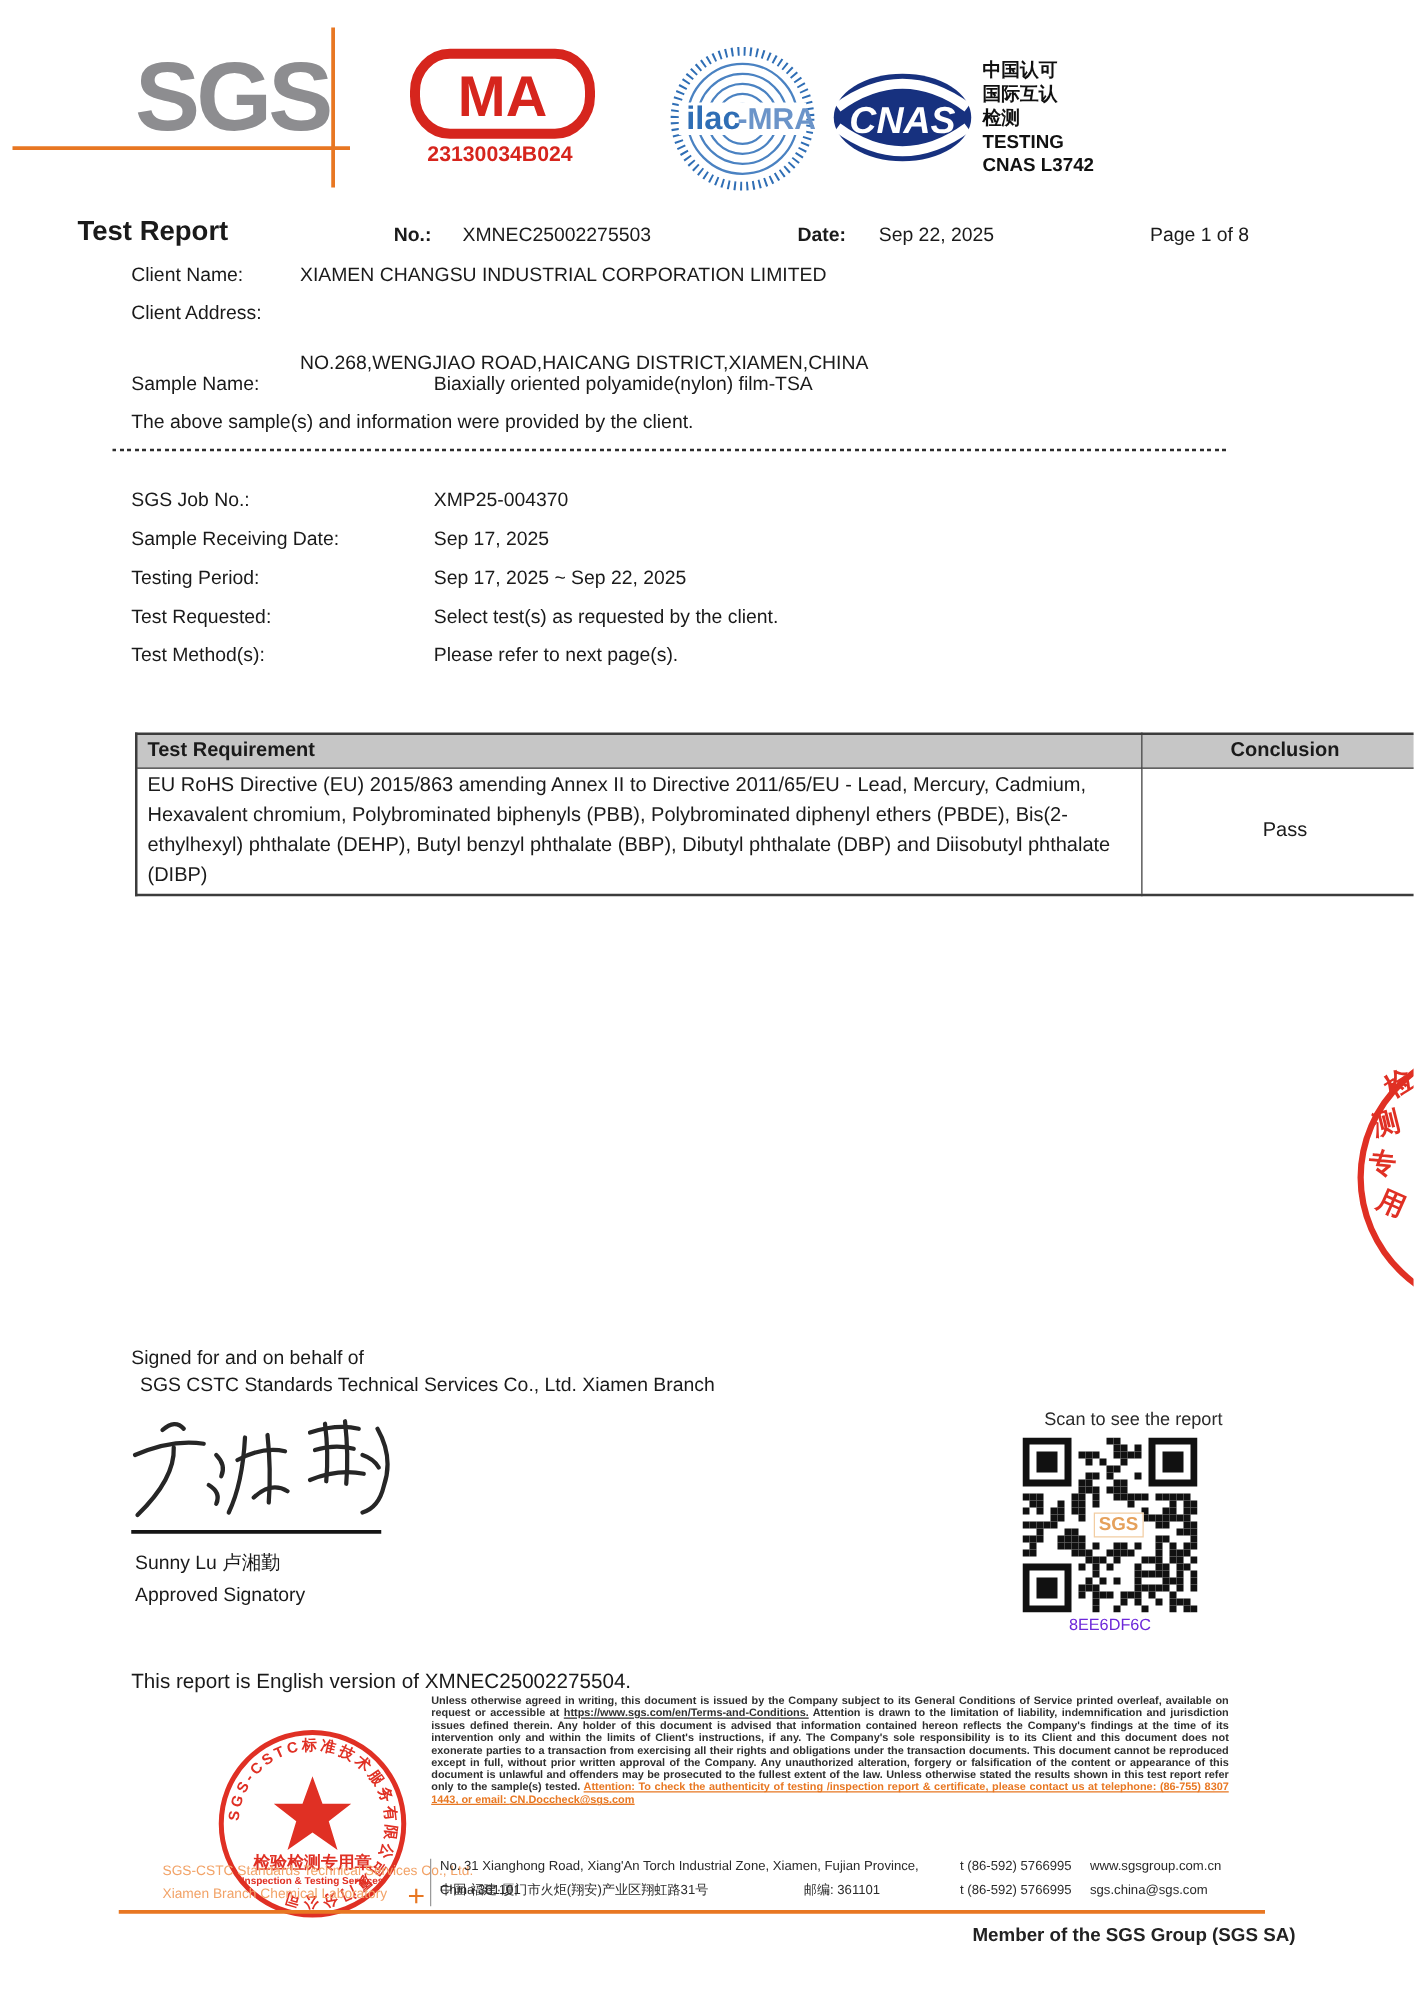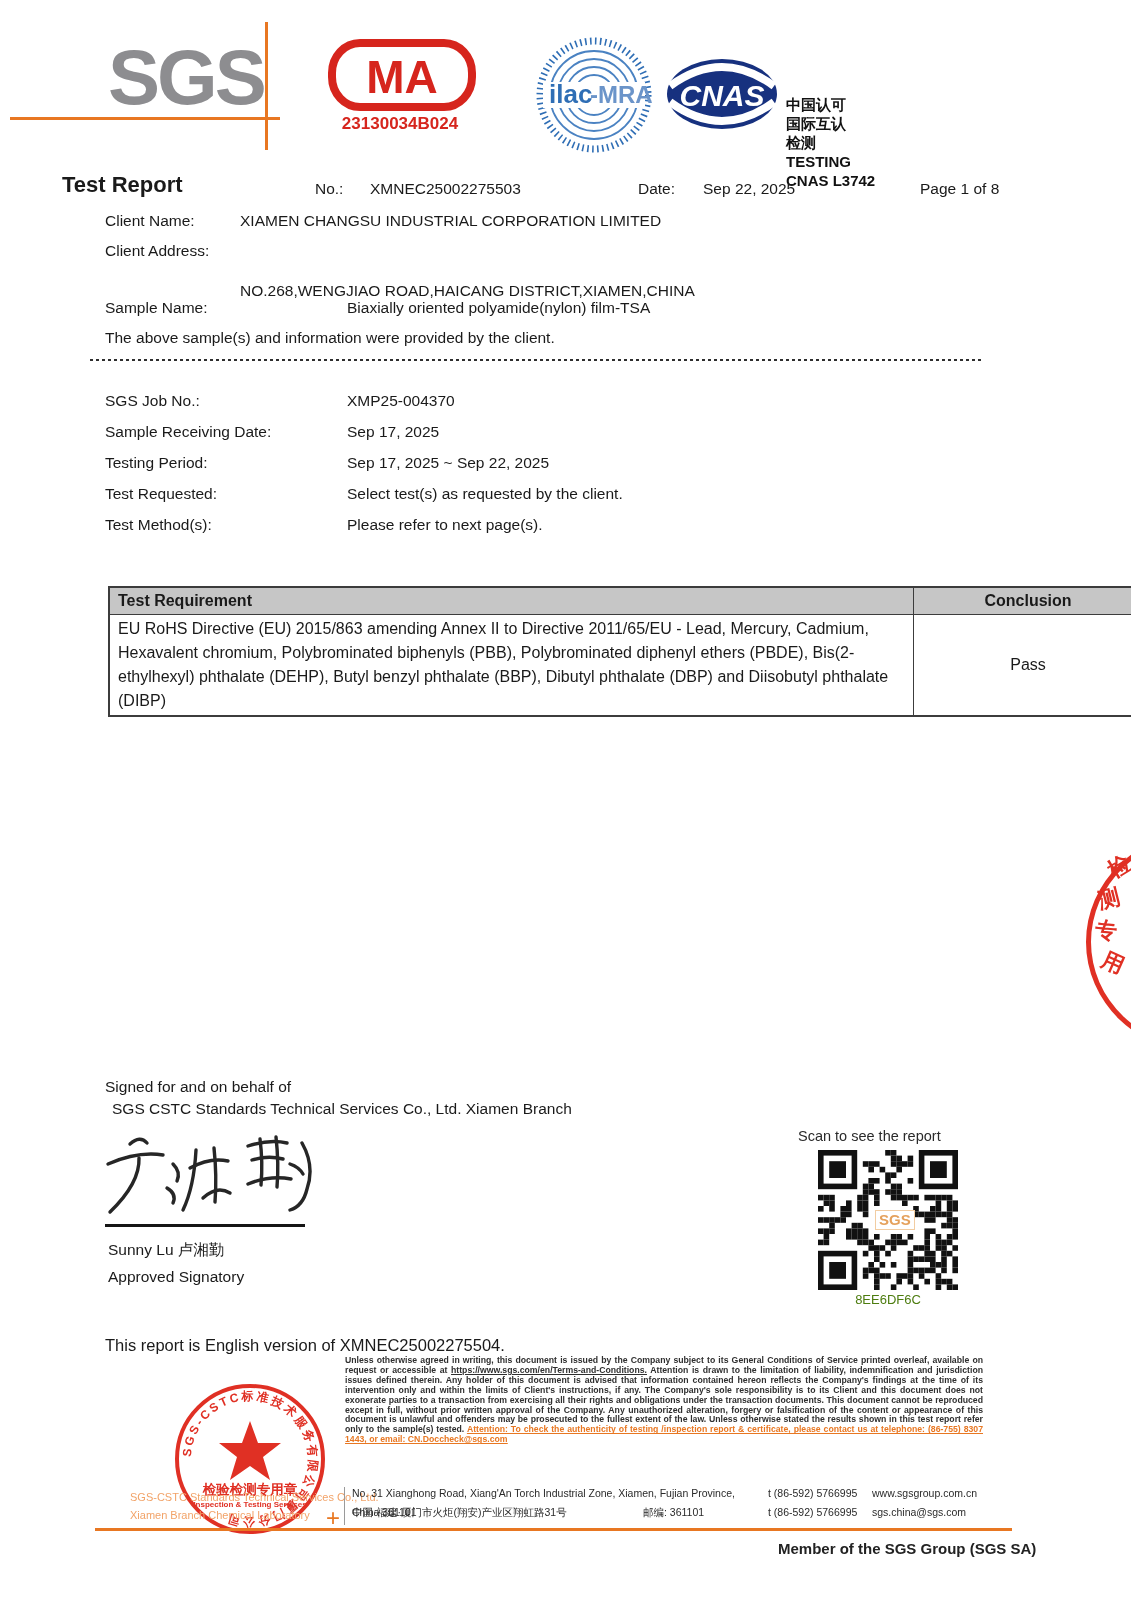--- a/index.html
+++ b/index.html
@@ -4,42 +4,42 @@
 <style>
   html,body{margin:0;padding:0;background:#ffffff;}
   .page{position:relative;width:1131px;height:1600px;background:#fff;overflow:hidden;
         font-family:"Liberation Sans","DejaVu Sans",sans-serif;color:#1a1a1a;}
   .abs{position:absolute;}
   
   .sgs-word{font-weight:800;font-size:78px;color:#8d8d90;letter-spacing:-3px;line-height:1;}
   .cross-h{height:3px;background:#e87722;}
   .cross-v{width:3px;background:#e87722;}
   .cma-num{font-size:17px;font-weight:700;color:#d6251d;text-align:center;width:150px;}
-  .acc-block{font-size:15px;font-weight:700;line-height:19px;color:#111;margin-top:48px;}
+  .acc-block{font-size:15px;font-weight:700;line-height:19px;color:#111;}
   
   .report-title{font-size:22px;font-weight:800;}
-  .lbl-b{font-weight:400;font-size:15.5px;}
+  .lbl-b{font-weight:700;font-size:15.5px;}
   .txt{font-size:15.5px;}
   
   .dashed{height:2px;background:repeating-linear-gradient(90deg,#2e2e2e 0 3px,transparent 3px 6px);}
   
   .detail-row{height:31px;}
   .detail-row .dl{display:inline-block;width:242px;font-size:15.5px;vertical-align:top;}
   .detail-row .dv{display:inline-block;font-size:15.5px;vertical-align:top;}
   
   .rtable{border:2px solid #3c3c3c;width:1036px;border-collapse:collapse;}
   .rtable th{background:#c6c6c6;font-size:16px;font-weight:700;border:1.5px solid #3c3c3c;height:24px;padding:1px 8px;}
   .rtable th.first{text-align:left;}
   .rtable td{border:1.5px solid #3c3c3c;font-size:16px;line-height:24px;padding:2px 8px;vertical-align:middle;}
   .rtable td.concl{text-align:center;width:212px;}
   
   .sig-line{height:3px;background:#151515;}
   
-  .qr-caption{font-size:14.5px;color:#2a2a2a;text-align:left;width:180px;}
-  .qr-code-label{font-size:13px;color:#4d7c0f;text-align:center;width:140px;}
+  .qr-caption{font-size:14.5px;color:#2a2a2a;text-align:right;width:180px;}
+  .qr-code-label{font-size:13px;color:#6d28d9;text-align:center;width:140px;}
   .qr-center-label{font-weight:700;font-size:15px;color:#e5a15c;background:#fff;border:1px solid #f2cda2;
                    padding:0 3px;line-height:18px;}
   
   .legal{font-size:8.7px;font-weight:700;line-height:9.9px;color:#2f2f2f;text-align:justify;width:638px;}
   .legal a,.legal .u{color:#2f2f2f;text-decoration:underline;}
   .attn{color:#e87722;text-decoration:underline;}
   .attn .u{color:#e87722;text-decoration:underline;}
   .addr{font-size:10.5px;color:#2a2a2a;line-height:19px;}
   .stamp-co{font-size:11px;color:#f2a368;line-height:18px;}
   .orange-rule{height:3px;background:#e87722;}

